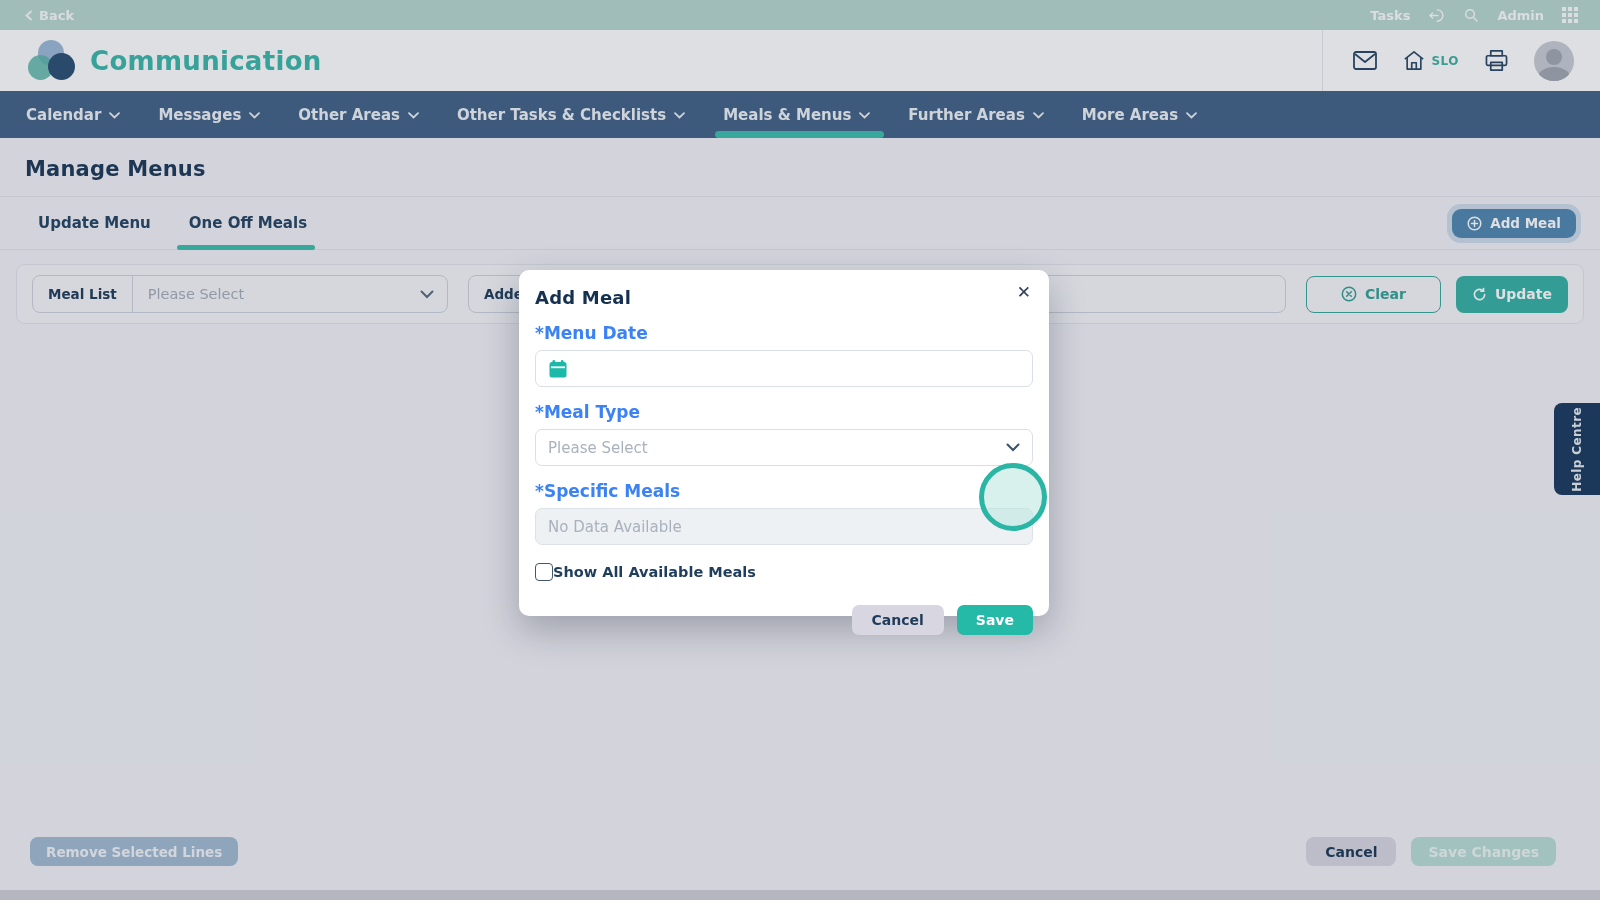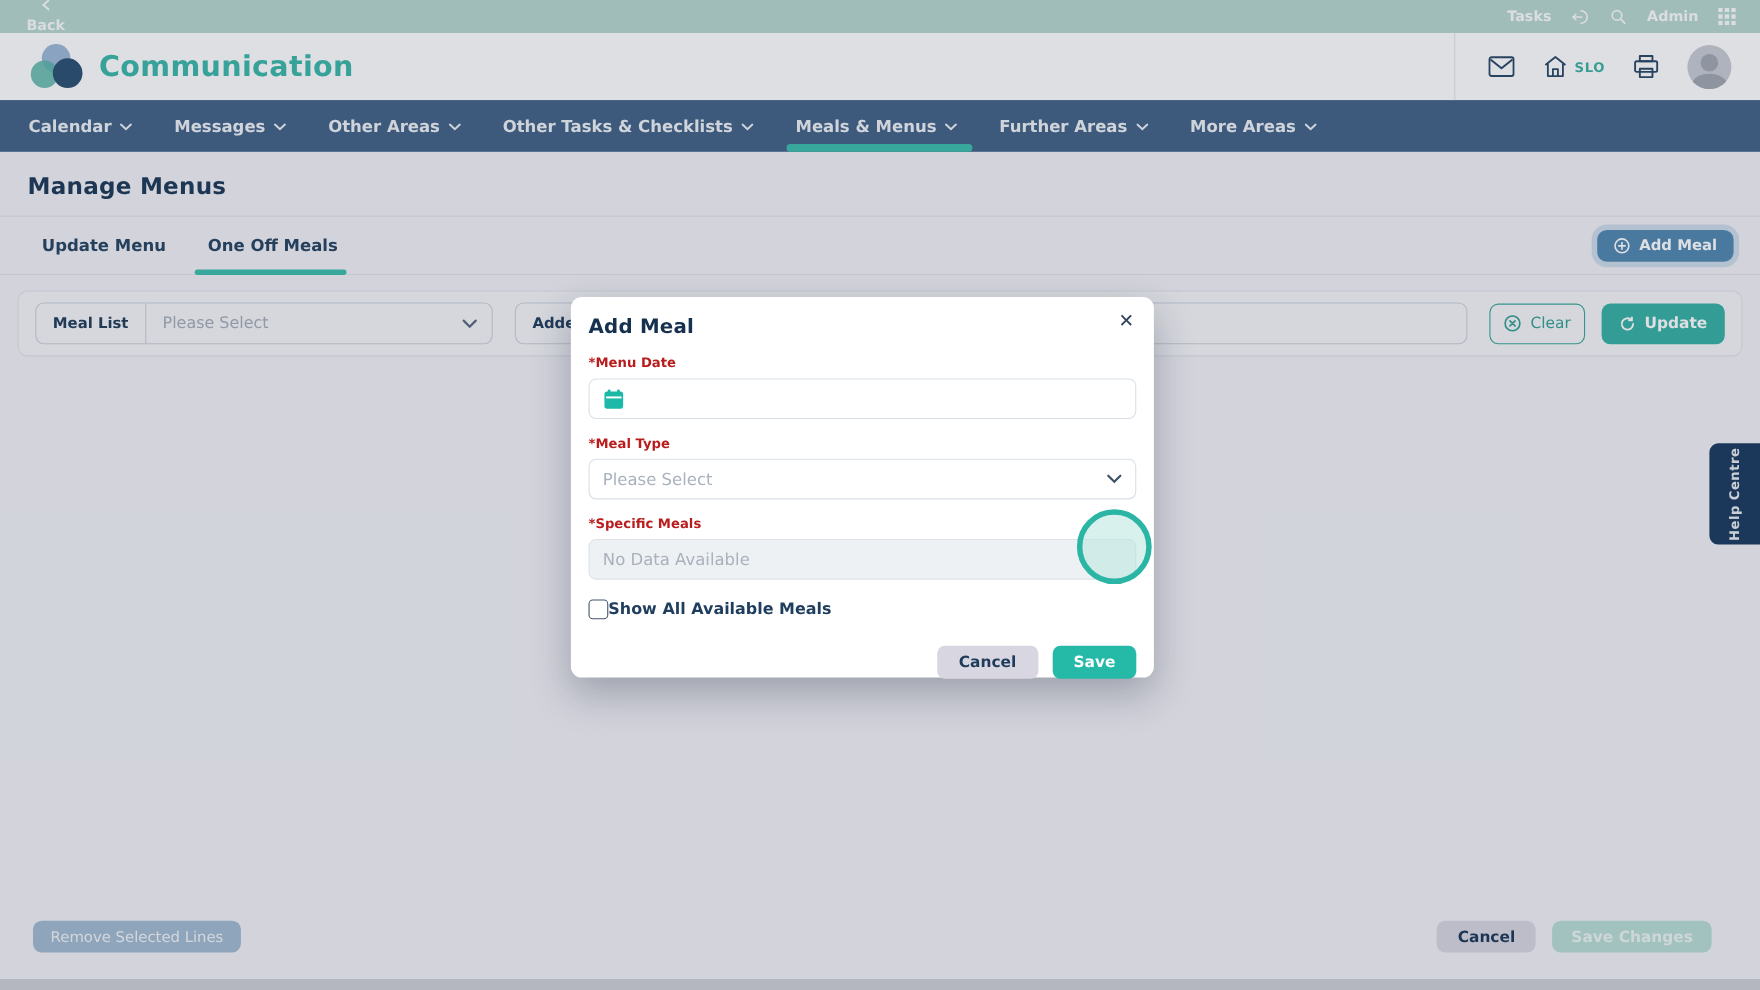--- a/index.html
+++ b/index.html
@@ -1,21 +1,21 @@
 <!DOCTYPE html>
 <html><head>
 <meta charset="utf-8">
 <style>
   * { margin:0; padding:0; box-sizing:border-box; font-family:"DejaVu Sans","Liberation Sans",sans-serif; }
   html,body { width:1600px; height:900px; overflow:hidden; background:#f1f2f7; }
   .screen { position:relative; width:1600px; height:900px; }
 
   
   .topbar { height:30px; background:#b7d8d1; display:flex; align-items:center; justify-content:space-between; padding:0 22px 0 24px; }
-  .topbar-left { display:flex; align-items:center; gap:6px; color:rgba(255,255,255,0.92); font-size:13px; font-weight:700; cursor:pointer;flex-direction:column; }
+  .topbar-left { display:flex; align-items:center; gap:6px; color:rgba(255,255,255,0.92); font-size:13px; font-weight:700; cursor:pointer; }
   .topbar-right { display:flex; align-items:center; gap:18px; color:rgba(255,255,255,0.95); font-size:13px; font-weight:700; }
   .topbar-right svg { display:block; }
 
   .header { height:61px; background:#ffffff; display:flex; align-items:center; justify-content:space-between; padding:0 26px 0 28px; }
   .brand { display:flex; align-items:center; gap:14px; }
   .logo { position:relative; width:48px; height:42px; }
   .logo .c1 { position:absolute; left:10px; top:0; width:26px; height:26px; border-radius:50%; background:#9cbad8; }
   .logo .c2 { position:absolute; left:0; top:15px; width:25px; height:25px; border-radius:50%; background:#5cb4a8; opacity:.85; }
   .logo .c3 { position:absolute; left:20px; top:13px; width:27px; height:27px; border-radius:50%; background:#2e5276; }
   .app-title { font-size:26px; font-weight:700; color:#3cb8aa; letter-spacing:.3px; }
@@ -43,38 +43,38 @@
 
   .content { padding:14px 16px; }
   .filter-card { border:1px solid #e2e4eb; background:#f5f6fa; border-radius:9px; padding:10px 15px; display:flex; align-items:center; gap:20px; }
   .input-group { display:flex; align-items:center; border:1px solid #ccd2dc; border-radius:8px; height:38px; background:transparent; }
   .group-label { display:flex; align-items:center; height:100%; padding:0 15px; font-size:13.5px; font-weight:700; color:#23405e; border-right:1px solid #ccd2dc; white-space:nowrap; }
   .group-value { flex:1; padding:0 15px; font-size:14.5px; color:#a6aeba; white-space:nowrap; }
   .group-chevron { margin-right:13px; }
   .g1 { width:416px; }
   .g2 { flex:1; }
   .filter-actions { display:flex; align-items:center; gap:15px; }
-  .clear-btn { display:flex; align-items:center; gap:8px; height:37px; padding:0 12px; background:transparent; border:1.5px solid #3aa99c; color:#35a296; border-radius:8px; font-size:14px; font-weight:400; cursor:pointer; }
+  .clear-btn { display:flex; align-items:center; gap:8px; height:37px; padding:0 34px; background:transparent; border:1.5px solid #3aa99c; color:#35a296; border-radius:8px; font-size:14px; font-weight:700; cursor:pointer; }
   .update-btn { display:flex; align-items:center; gap:8px; height:37px; padding:0 16px; background:#38b3a6; border:none; color:#fff; border-radius:8px; font-size:14px; font-weight:700; cursor:pointer; }
 
   .help-tab { position:absolute; right:0; top:403px; width:46px; height:92px; background:#1d3d61; border-radius:8px 0 0 8px; display:flex; align-items:center; justify-content:center; cursor:pointer; }
   .help-tab span { writing-mode:vertical-rl; transform:rotate(180deg); color:#e8edf2; font-size:12px; font-weight:700; letter-spacing:.4px; }
 
   .footer-band { position:absolute; left:0; right:0; bottom:0; height:10px; background:#cfd0d8; }
-  .remove-btn { position:absolute; left:30px; bottom:34px; height:29px; padding:0 16px; background:#a3bcd3; color:#f2f5f8; border:none; border-radius:8px; font-size:13.5px; font-weight:400; }
+  .remove-btn { position:absolute; left:30px; bottom:34px; height:29px; padding:0 16px; background:#a3bcd3; color:#f2f5f8; border:none; border-radius:8px; font-size:13.5px; font-weight:700; }
   .footer-right { position:absolute; right:44px; bottom:34px; display:flex; gap:15px; }
   .footer-cancel { height:29px; padding:0 19px; background:#d9d8e2; color:#1e3b5a; border:none; border-radius:8px; font-size:14px; font-weight:700; cursor:pointer; }
   .footer-save { height:29px; padding:0 17px; background:#b9ded7; color:#edf6f3; border:none; border-radius:8px; font-size:14px; font-weight:700; }
 
   
   .dim-overlay { position:absolute; inset:0; background:rgba(22,28,48,0.14); z-index:40; }
   .modal { position:absolute; left:519px; top:270px; width:530px; height:346px; background:#fff; border-radius:10px; box-shadow:0 14px 36px rgba(20,30,50,0.28); padding:17px 16px; z-index:50; }
   .modal-close { position:absolute; top:10px; right:14px; font-size:17px; font-weight:600; color:#31435a; cursor:pointer; line-height:1; padding:4px; }
   .modal-title { font-size:18px; font-weight:700; color:#15314f; letter-spacing:.2px; }
-  .field-label { margin:15px 0 7px 0; font-size:12px; font-weight:700; color:#b91c1c; }
+  .field-label { margin:15px 0 7px 0; font-size:17px; font-weight:700; color:#3b82f6; }
   .field { display:flex; align-items:center; gap:10px; height:37px; border:1px solid #d9dfe7; border-radius:7px; padding:0 12px; background:#fff; }
   .field input { border:none; outline:none; flex:1; font-size:15px; color:#2a4precision; color:#2a4660; background:transparent; }
   .field input::placeholder { color:#a9b1bd; }
   .select-value { flex:1; font-size:15px; color:#a9b1bd; }
   .field.disabled { background:#eef1f4; border-color:#dde2e9; }
   .checkbox-row { display:flex; align-items:center; gap:0; margin-top:18px; cursor:pointer; }
   .checkbox { width:18px; height:18px; border:1.5px solid #44566b; border-radius:4px; background:#fff; }
   .checkbox-label { font-size:14.5px; font-weight:700; color:#1f3d5c; }
   .modal-btns { display:flex; justify-content:flex-end; gap:13px; margin-top:24px; }
   .modal-cancel { height:30px; padding:0 20px; background:#d8d7e1; color:#1e3b5a; border:none; border-radius:7px; font-size:14px; font-weight:700; cursor:pointer; }

